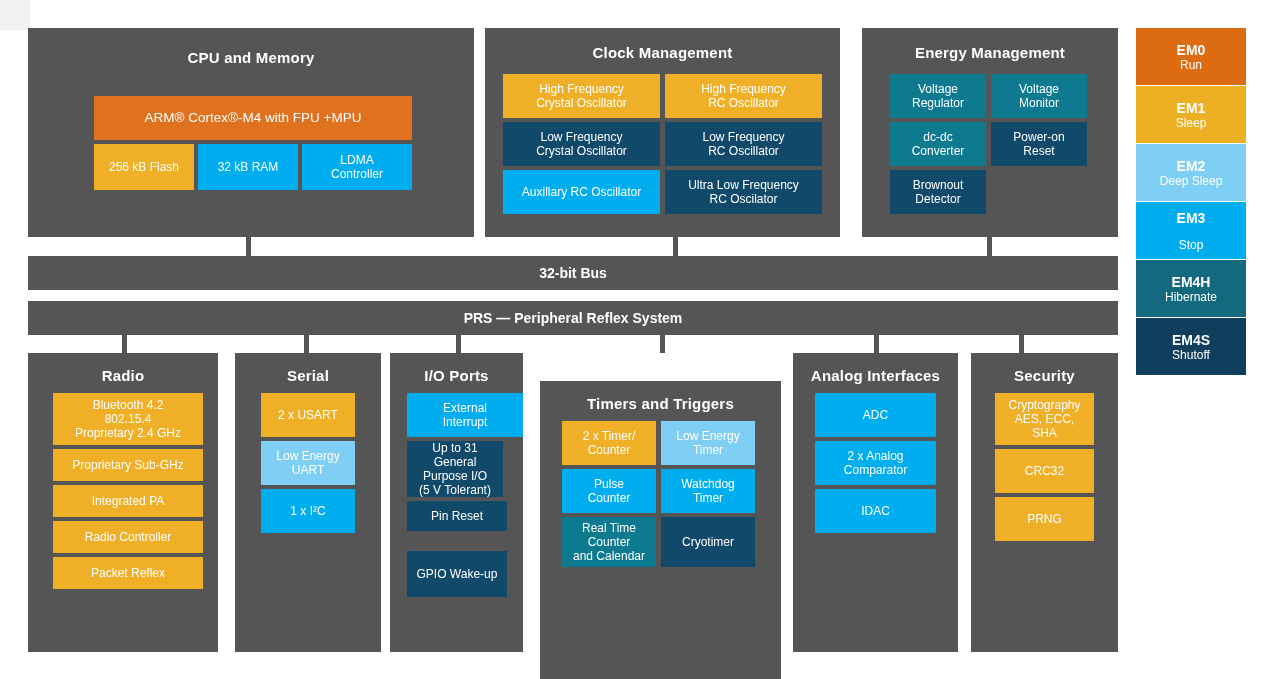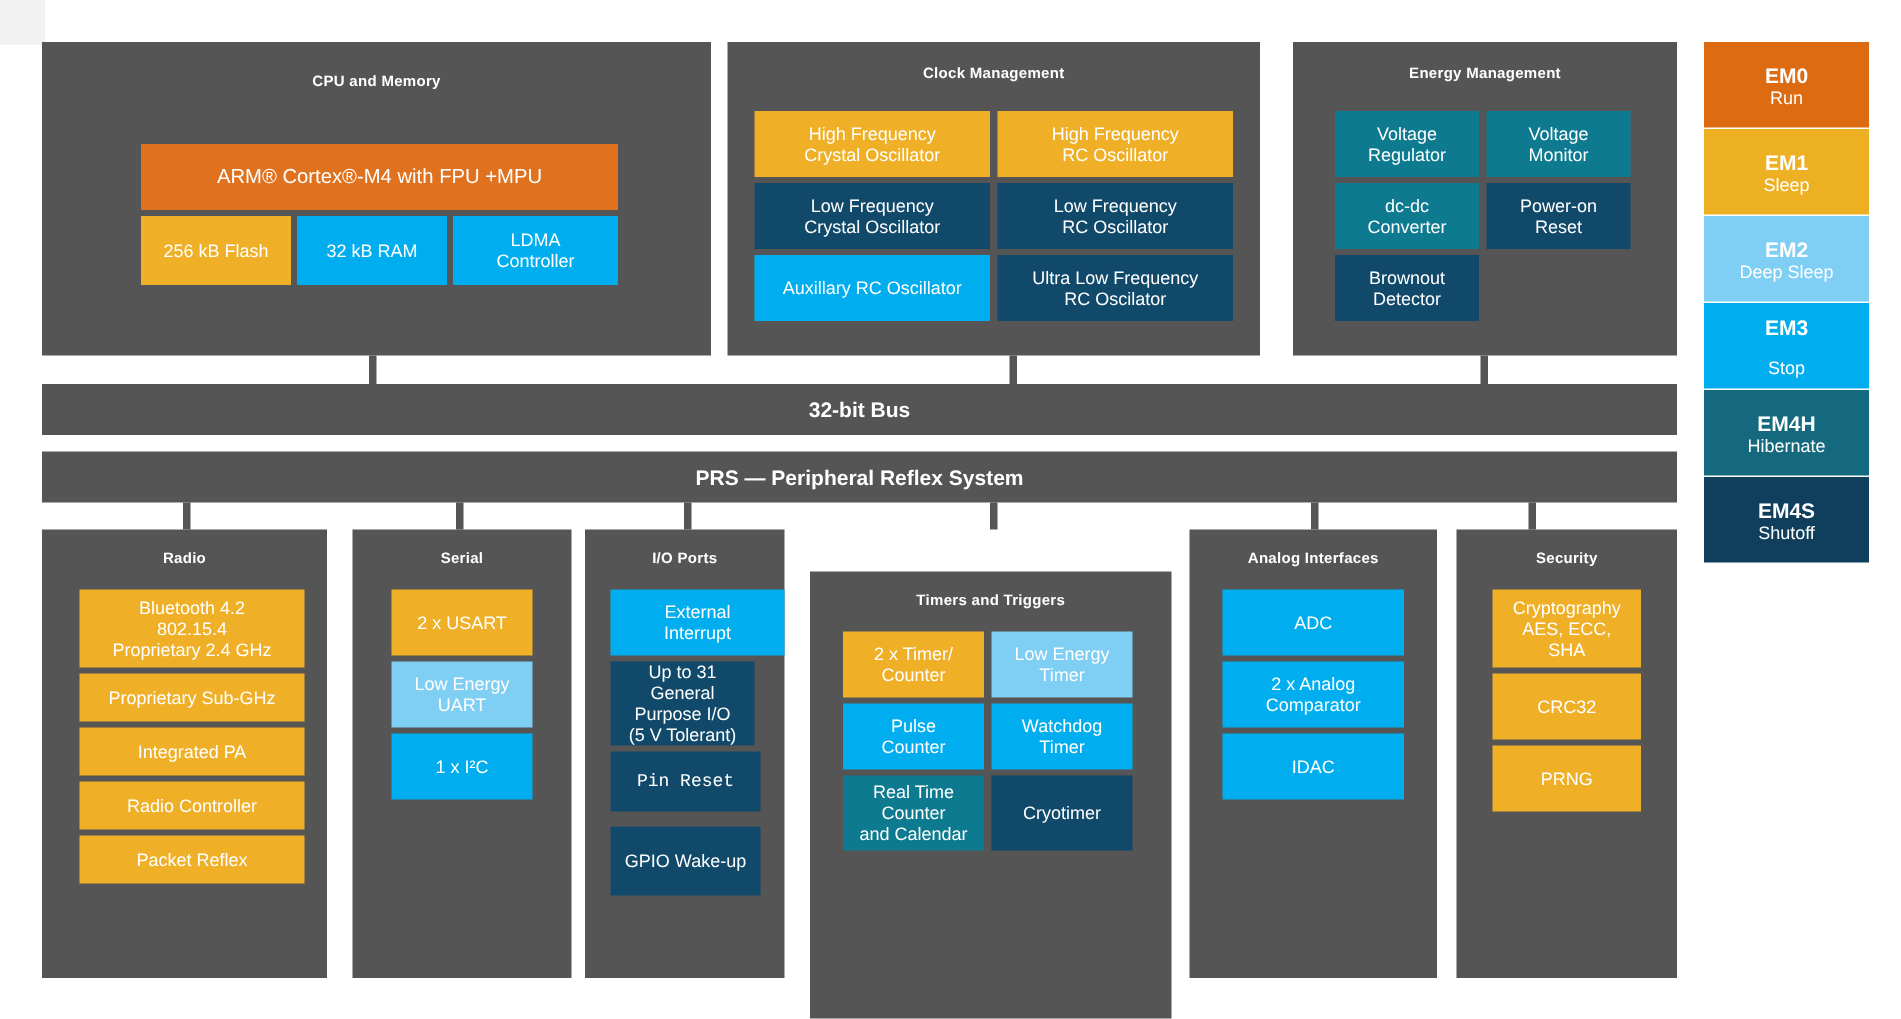--- a/index.html
+++ b/index.html
@@ -21,21 +21,21 @@
   .panel{
     position:absolute;
     background:#555555;
     box-sizing:border-box;
   }
   .panel-title{
     position:absolute;left:0;right:0;top:0;
     text-align:center;
     color:#ffffff;
     font-weight:bold;
-    font-size:10px;
+    font-size:15px;
     letter-spacing:.2px;
     white-space:nowrap;
   }
 
   
   .blk{
     position:absolute;
     box-sizing:border-box;
     display:flex;
     align-items:center;
@@ -162,21 +162,21 @@
     <div class="blk c-blue" style="left:26px;top:136px;width:94px;height:44px;">1 x I²C</div>
   </div>
 
   <div class="panel" style="left:390px;top:353px;width:133px;height:299px;">
     <div class="panel-title" style="top:14px;">I/O Ports</div>
     <div class="blk c-blue" style="left:17px;top:40px;width:116px;height:44px;">External
 Interrupt</div>
     <div class="blk c-navy" style="left:17px;top:88px;width:96px;height:56px;">Up to 31 General
 Purpose I/O
 (5 V Tolerant)</div>
-    <div class="blk c-navy" style="left:17px;top:148px;width:100px;height:40px;font-family:Liberation Mono, monospace;">Pin Reset</div>
+    <div class="blk c-navy" style="left:17px;top:148px;width:100px;height:30px;">Pin Reset</div>
     <div class="blk c-navy" style="left:17px;top:198px;width:100px;height:46px;">GPIO Wake-up</div>
   </div>
 
   <div class="panel" style="left:540px;top:353px;width:241px;height:299px;margin-top:28px;">
     <div class="panel-title" style="top:14px;">Timers and Triggers</div>
     <div class="blk c-amber" style="left:22px;top:40px;width:94px;height:44px;">2 x Timer/
 Counter</div>
     <div class="blk c-ltblue" style="left:121px;top:40px;width:94px;height:44px;">Low Energy
 Timer</div>
     <div class="blk c-blue" style="left:22px;top:88px;width:94px;height:44px;">Pulse

